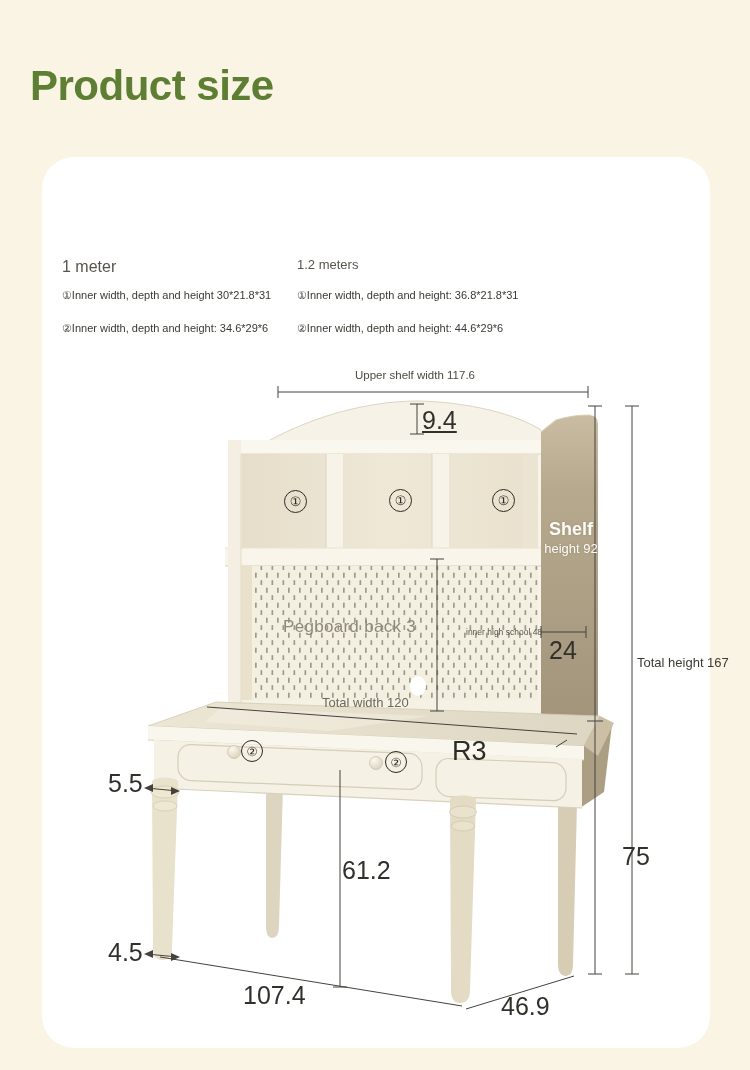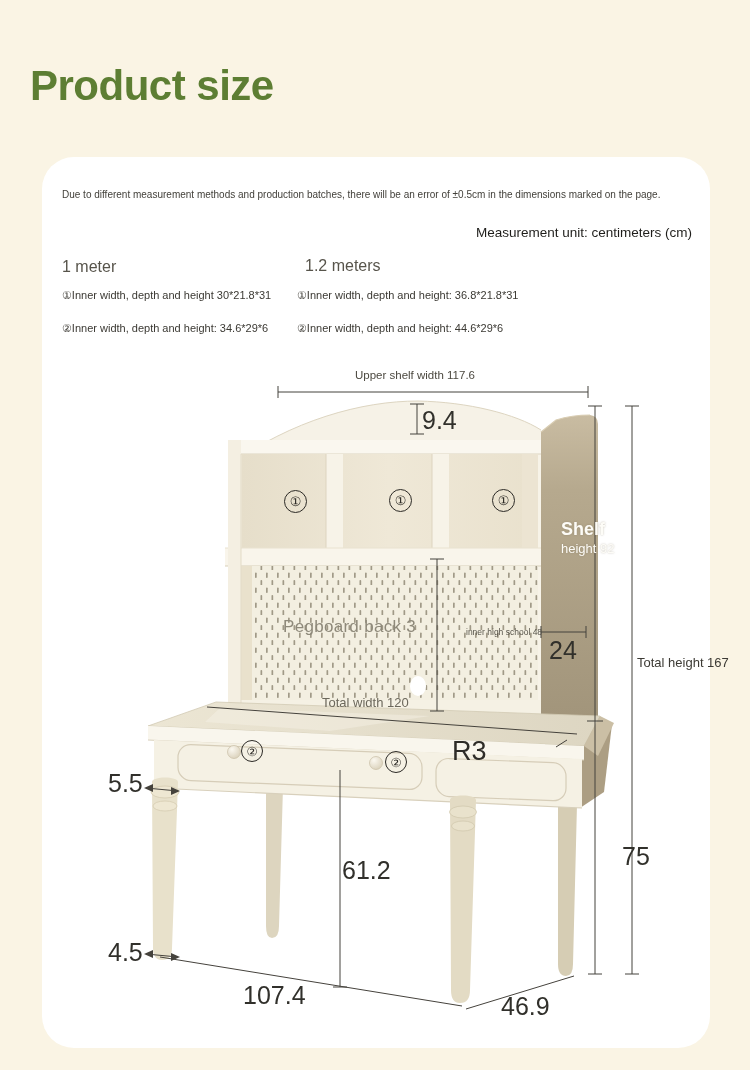--- a/index.html
+++ b/index.html
@@ -25,44 +25,42 @@
   #svgwrap{left:0;top:0;width:750px;height:1070px;z-index:1;pointer-events:none;}
   .ovl{z-index:5;white-space:nowrap;}
   .dim-big{font-size:25px;font-weight:500;color:#31302b;}
   .dim-small{font-size:11.5px;color:#4c4940;}
   .circle-mark{
     display:inline-flex;align-items:center;justify-content:center;
     width:23px;height:23px;border:1.6px solid #2c2a26;border-radius:50%;
     font-size:13px;color:#2c2a26;box-sizing:border-box;background:transparent;
   }
   .circle-mark.sm{width:22px;height:22px;font-size:12.5px;}
-  #shelf-label{left:538px;top:517px;width:66px;text-align:left;color:#fdfcf7;
-    text-shadow:0 0 2px rgba(120,108,85,.45);margin-left:23px;}
+  #shelf-label{left:538px;top:517px;width:66px;text-align:center;color:#fdfcf7;
+    text-shadow:0 0 2px rgba(120,108,85,.45);}
   #shelf-label .l1{font-size:18px;font-weight:700;line-height:24px;}
   #shelf-label .l2{font-size:13px;font-weight:400;line-height:15px;}
   #pegboard-label{font-size:17px;color:#8e897a;letter-spacing:.3px;}
   #inner48-label{font-size:8.5px;color:#57544a;}
   #total-width-label{font-size:13px;color:#6c685c;}
   #r3-label{font-size:27px;font-weight:500;color:#2e2c28;}
   #total-height-label{font-size:13px;color:#3c3a34;}
 </style>
 </head>
 <body>
 
 <div id="title" class="abs">Product size</div>
 
 <div id="card" class="abs">
-  <div id="note1" class="abs note">Due to different measurement methods and production batches, there will be an error of ±0.5cm in the dimensions marked on the page.</div>
-  <div id="unit" class="abs">Measurement unit: centimeters (cm)</div>
 
   <div class="abs variant-name" style="left:20px;top:101px;">1 meter</div>
   <div class="abs spec" style="left:20px;top:132px;">①Inner width, depth and height 30*21.8*31</div>
   <div class="abs spec" style="left:20px;top:165px;">②Inner width, depth and height: 34.6*29*6</div>
 
-  <div class="abs variant-name" style="left:263px;top:100px;font-size:16px;">1.2 meters</div>
+  <div class="abs variant-name" style="left:255px;top:100px;font-size:13px;">1.2 meters</div>
   <div class="abs spec" style="left:255px;top:132px;">①Inner width, depth and height: 36.8*21.8*31</div>
   <div class="abs spec" style="left:255px;top:165px;">②Inner width, depth and height: 44.6*29*6</div>
 </div>
 
 <svg id="svgwrap" class="abs" viewBox="0 0 750 1070">
   <defs>
     <pattern id="peg" width="11" height="15" patternUnits="userSpaceOnUse">
       <rect x="2" y="2.5" width="1.7" height="5.5" rx="0.8" fill="#8b8470"></rect>
       <rect x="7.5" y="10" width="1.7" height="5.5" rx="0.8" fill="#8b8470"></rect>
     </pattern>
@@ -197,21 +195,21 @@
     <polygon points="144,788 153,784 153,792" fill="#45423c" stroke="none"></polygon>
     <polygon points="180,791 171,787 171,795" fill="#45423c" stroke="none"></polygon>
 
     <line x1="146" y1="954" x2="178" y2="957"></line>
     <polygon points="144,954 153,950 153,958" fill="#45423c" stroke="none"></polygon>
     <polygon points="180,957 171,953 171,961" fill="#45423c" stroke="none"></polygon>
   </g>
 </svg>
 
 <div class="abs ovl dim-small" style="left:300px;top:369px;width:230px;text-align:center;">Upper shelf width 117.6</div>
-<div class="abs ovl dim-big" style="left:422px;top:406px;">9.4</div>
+<div class="abs ovl dim-big" style="left:422px;top:406px;text-decoration:underline;">9.4</div>
 
 <span class="abs ovl circle-mark" style="left:284px;top:490px;">①</span>
 <span class="abs ovl circle-mark" style="left:389px;top:489px;">①</span>
 <span class="abs ovl circle-mark" style="left:492px;top:489px;">①</span>
 
 <div id="shelf-label" class="abs ovl">
   <div class="l1">Shelf</div>
   <div class="l2">height 92</div>
 </div>
 

